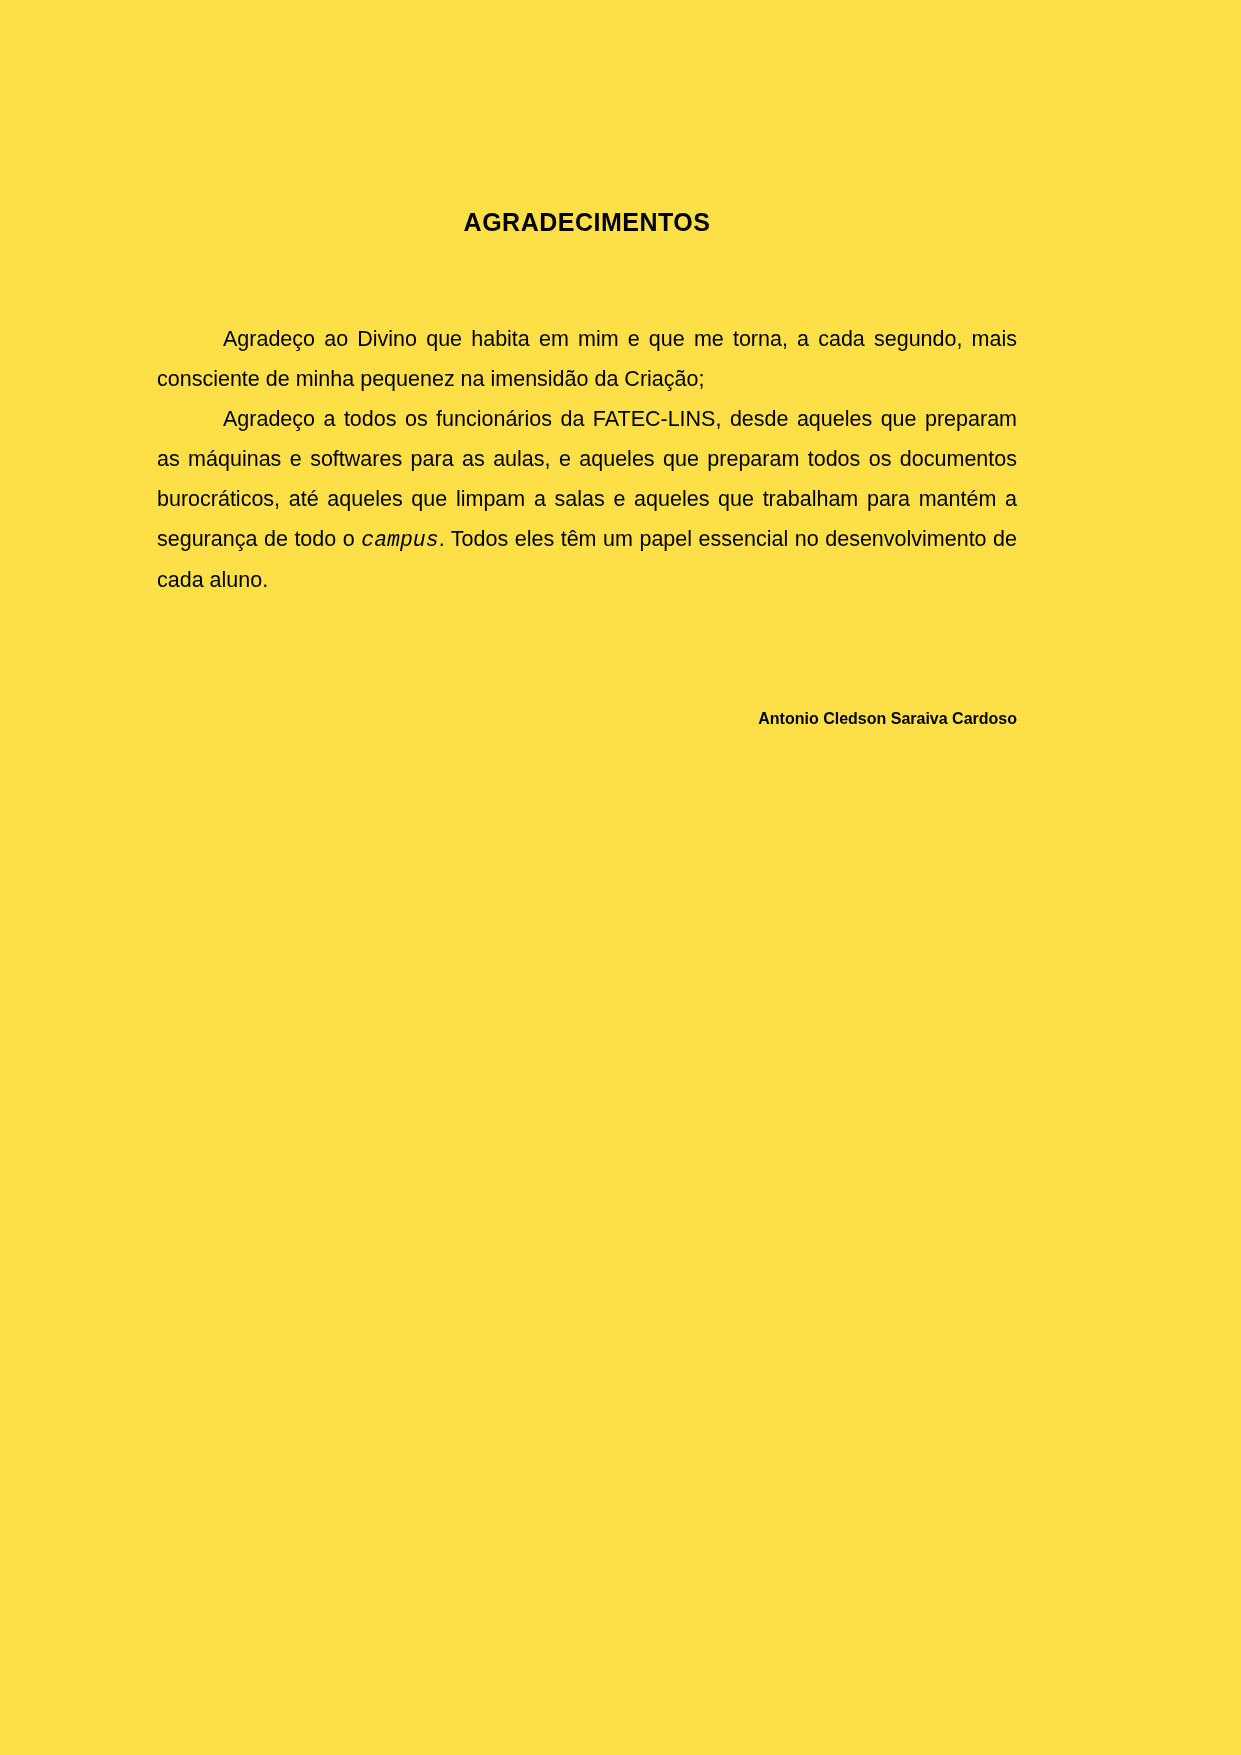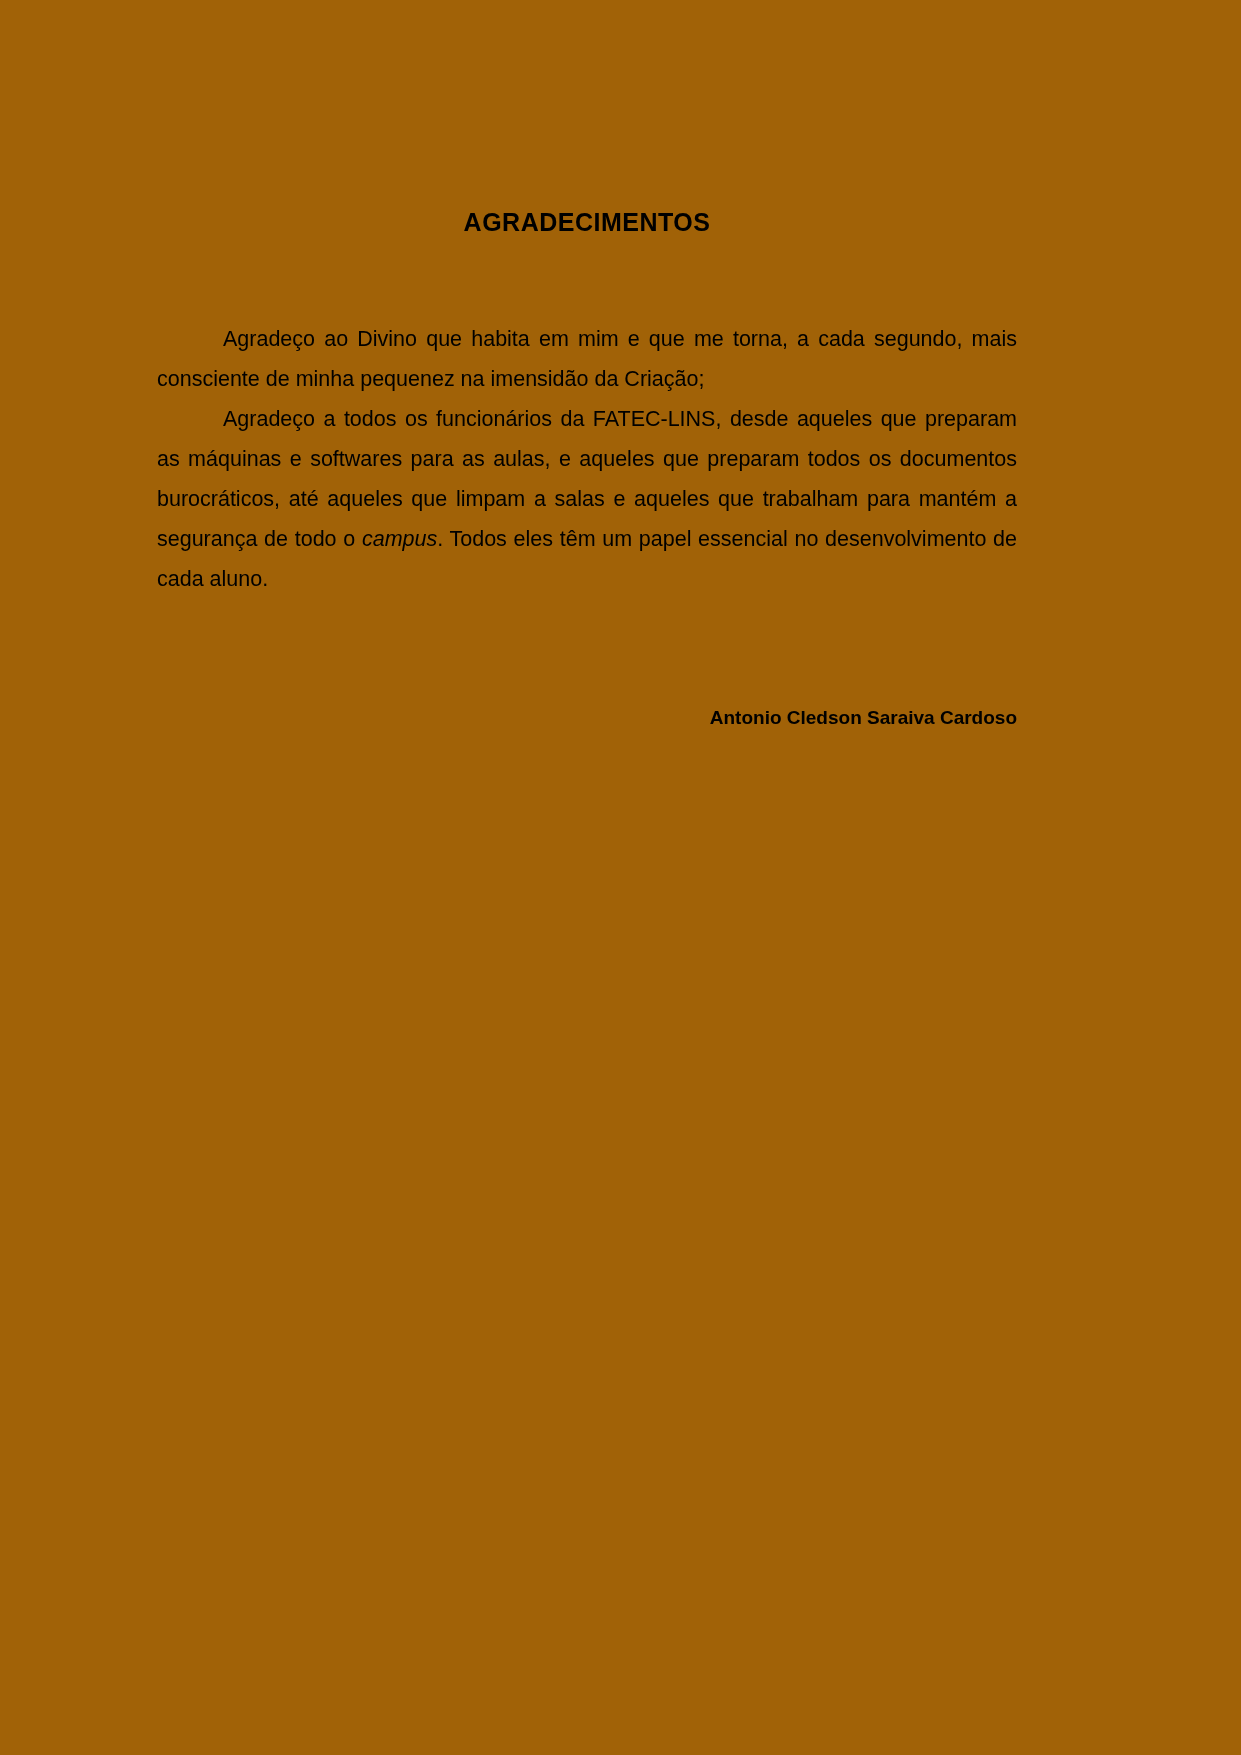--- a/index.html
+++ b/index.html
@@ -4,21 +4,21 @@
 <style>
   html, body {
     margin: 0;
     padding: 0;
     background: #ffffff;
   }
   .page {
     position: relative;
     width: 1241px;
     height: 1755px;
-    background: #a16207;
+    background: #fde047;
     box-sizing: border-box;
     padding: 207px 224px 0 157px;
     font-family: "Liberation Sans", sans-serif;
     color: #000000;
     overflow: hidden;
   }
   .title {
     font-size: 25px;
     font-weight: bold;
     text-align: center;
@@ -28,23 +28,24 @@
   }
   .para {
     font-size: 21.5px;
     line-height: 40px;
     text-align: justify;
     text-indent: 66px;
     margin: 0;
   }
   .para em {
     font-style: italic;
+    font-family: Liberation Mono, monospace;
   }
   .signature {
-    font-size: 19px;
+    font-size: 16px;
     line-height: 26px;
     font-weight: bold;
     text-align: right;
     margin: 106px 0 16px 0;
   }
 </style>
 </head>
 <body>
 
 <div class="page">

